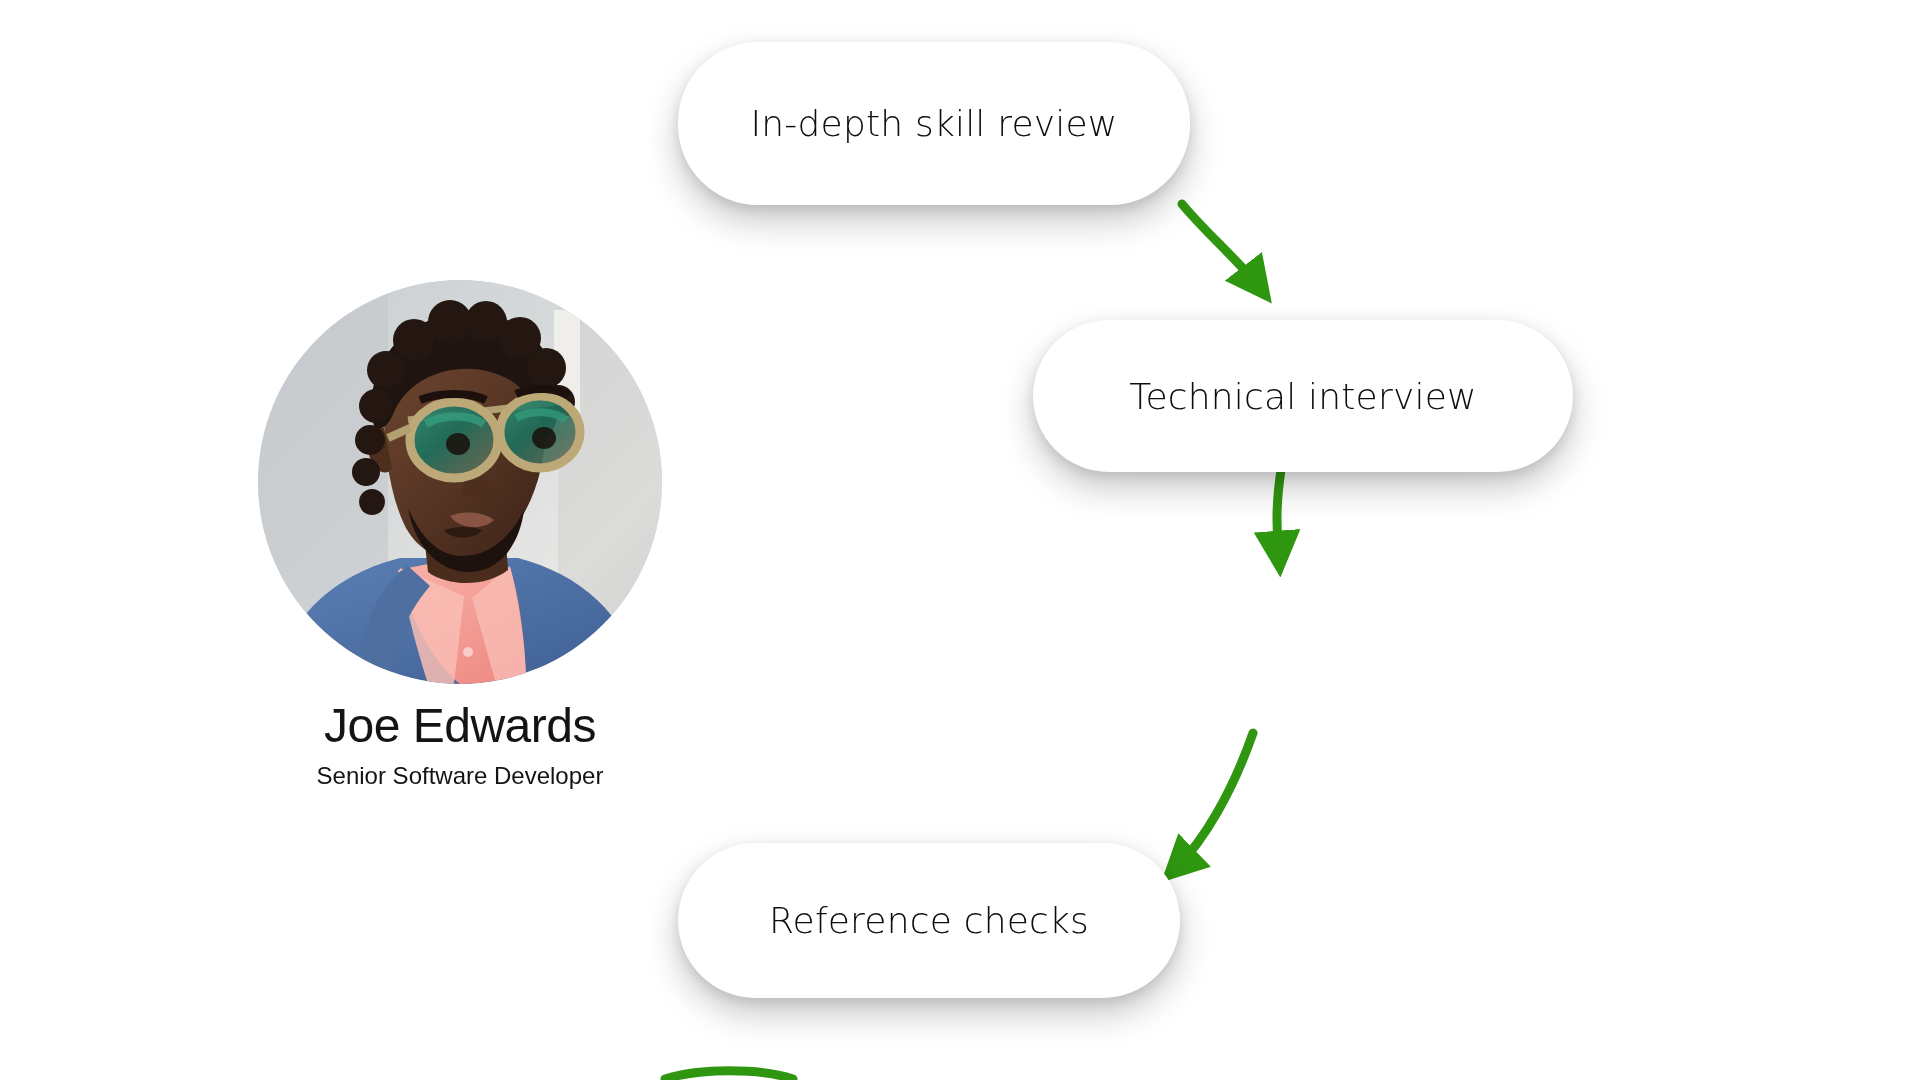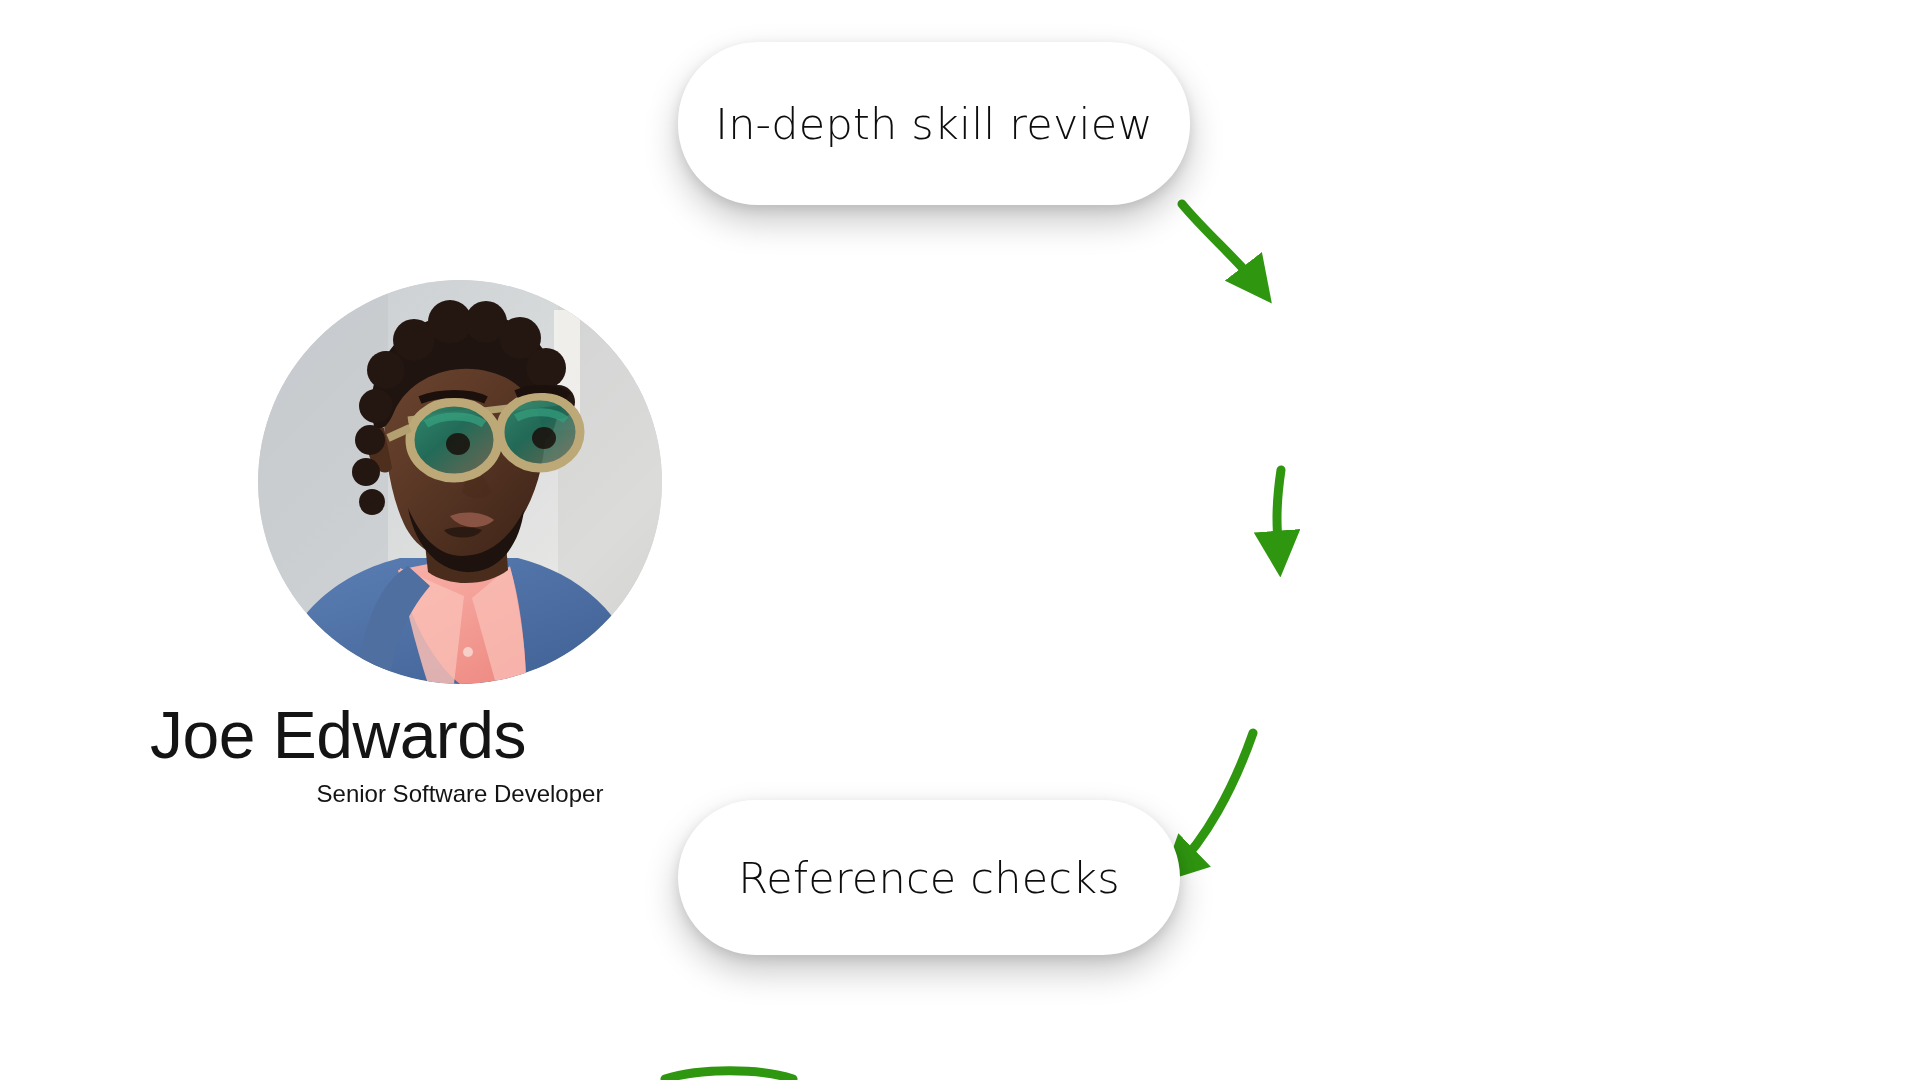--- a/index.html
+++ b/index.html
@@ -34,22 +34,22 @@
     margin: 0 auto;
     border-radius: 50%;
     overflow: hidden;
     background: #cfd3d6;
   }
 
   #avatar-wrap svg { display: block; width: 404px; height: 404px; }
 
   #candidate-name {
     margin: 18px 0 9px 0;
-    text-align: left;
-    font-size: 66px;
+    text-align: center;
+    font-size: 48px;
     line-height: 1.0;
     font-weight: 400;
     color: #141414;
     letter-spacing: -0.5px;
     font-family: "Liberation Sans", "DejaVu Sans", sans-serif;
   }
 
   #candidate-role {
     margin: 14px 0 0 0;
     text-align: center;
@@ -67,32 +67,32 @@
     border-radius: 80px;
     box-shadow: 0 16px 34px rgba(0,0,0,0.22), 0 4px 12px rgba(0,0,0,0.10);
     display: flex;
     align-items: center;
     justify-content: center;
     box-sizing: border-box;
     z-index: 3;
   }
 
   .stage-card-label {
-    font-size: 43px;
+    font-size: 36px;
     font-weight: 300;
     color: #0d0d0d;
     letter-spacing: 0.2px;
     white-space: nowrap;
     font-family: "DejaVu Sans", "Liberation Sans", sans-serif;
   }
 
   #card-0 { left: 678px;  top: 42px;  width: 512px; height: 163px; }
   #card-1 { left: 1033px; top: 320px; width: 540px; height: 152px; }
   #card-2 { left: 1033px; top: 583px; width: 540px; height: 150px; }
-  #card-3 { left: 678px;  top: 800px; width: 502px; height: 155px; }
+  #card-3 { left: 678px;  top: 843px; width: 502px; height: 155px; }
 
   #arrow-layer {
     position: absolute;
     left: 0; top: 0;
     width: 1920px;
     height: 1080px;
     z-index: 1;
     pointer-events: none;
   }
 </style>
@@ -223,19 +223,22 @@
 
     <div id="candidate-name">Joe Edwards</div>
 
     <div id="candidate-role">Senior Software Developer</div>
   </div>
 
   <div class="stage-card" id="card-0">
     <span class="stage-card-label">In-depth skill review</span>
   </div>
 
+  <div class="stage-card" id="card-1">
+    <span class="stage-card-label">Technical interview</span>
+  </div>
 
 
   <div class="stage-card" id="card-3">
     <span class="stage-card-label">Reference checks</span>
   </div>
 
 </div>
 
 </body></html>

